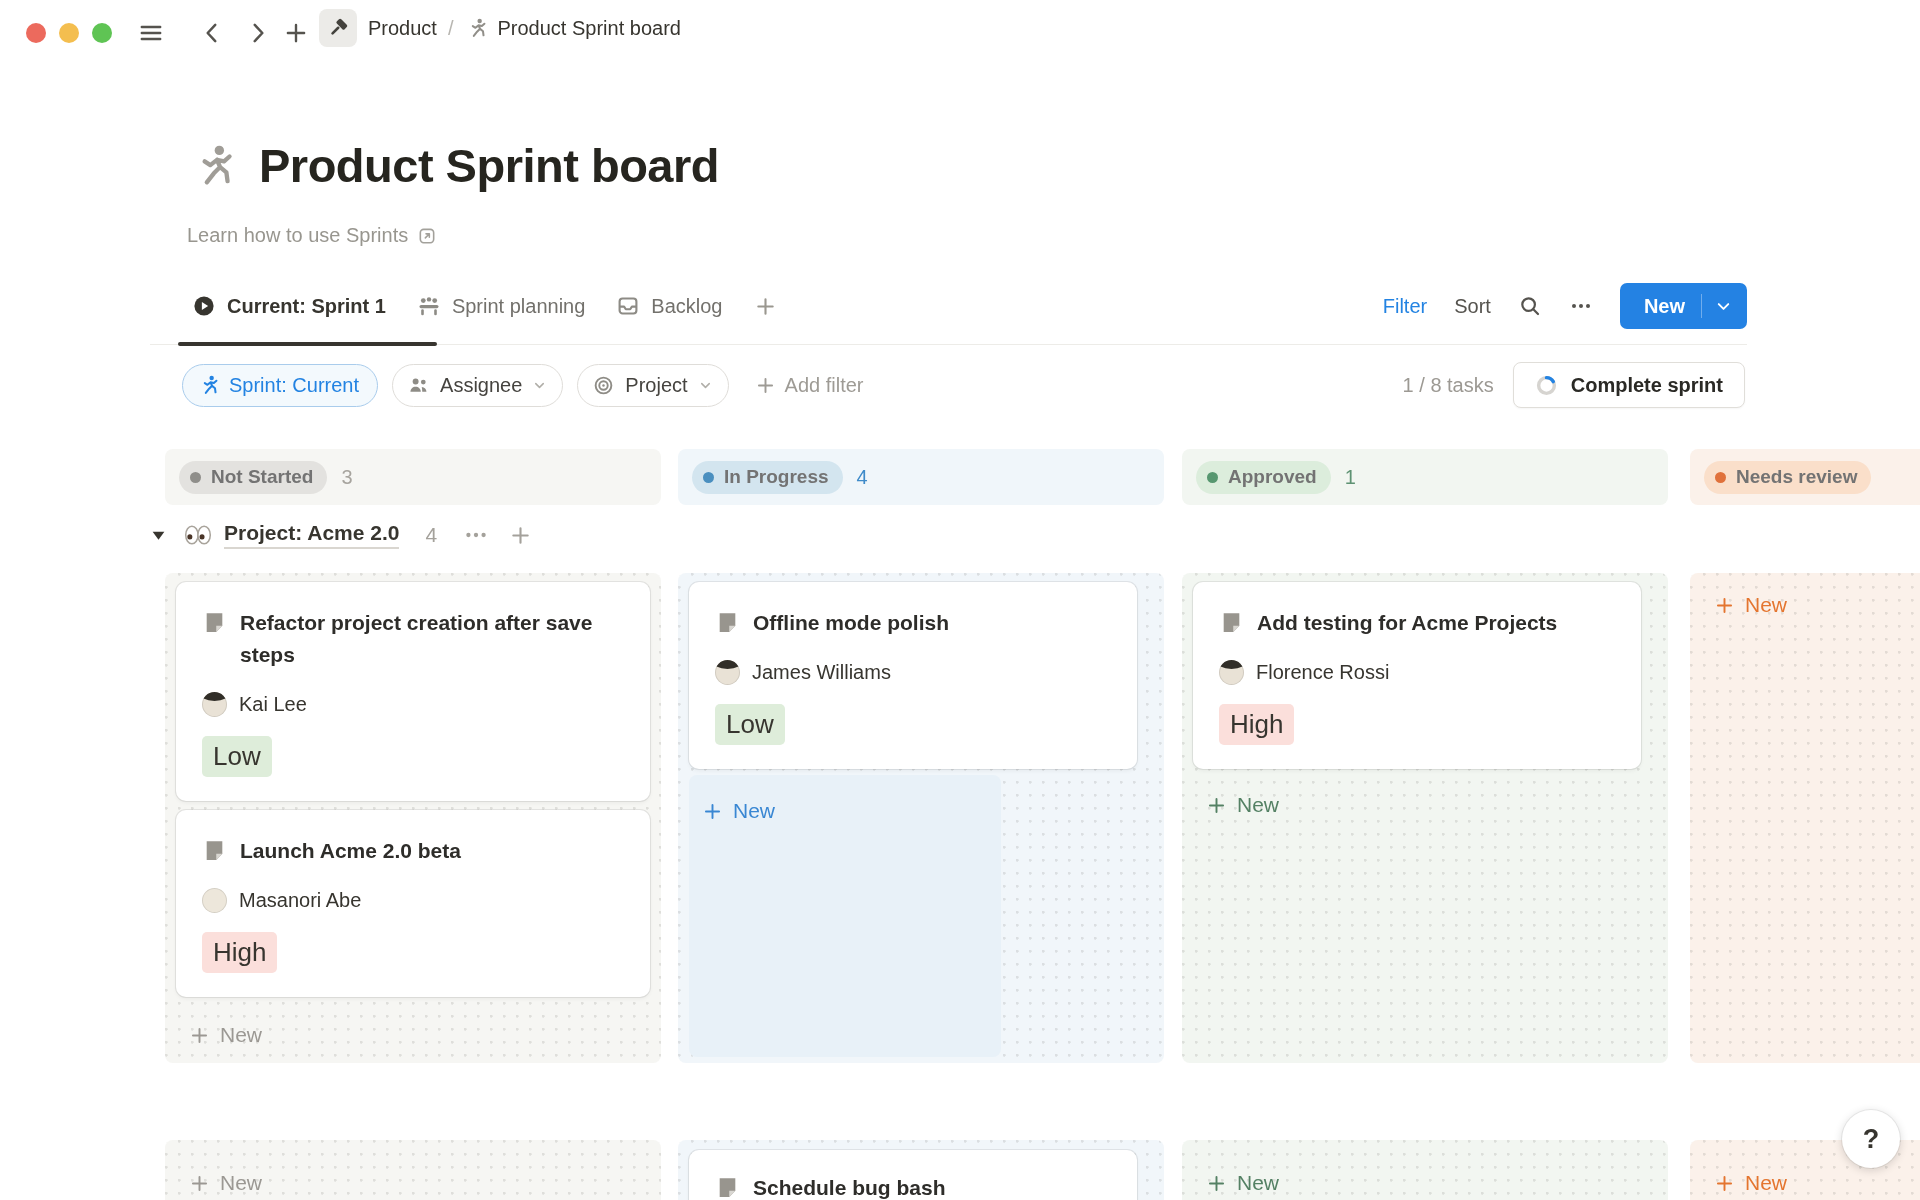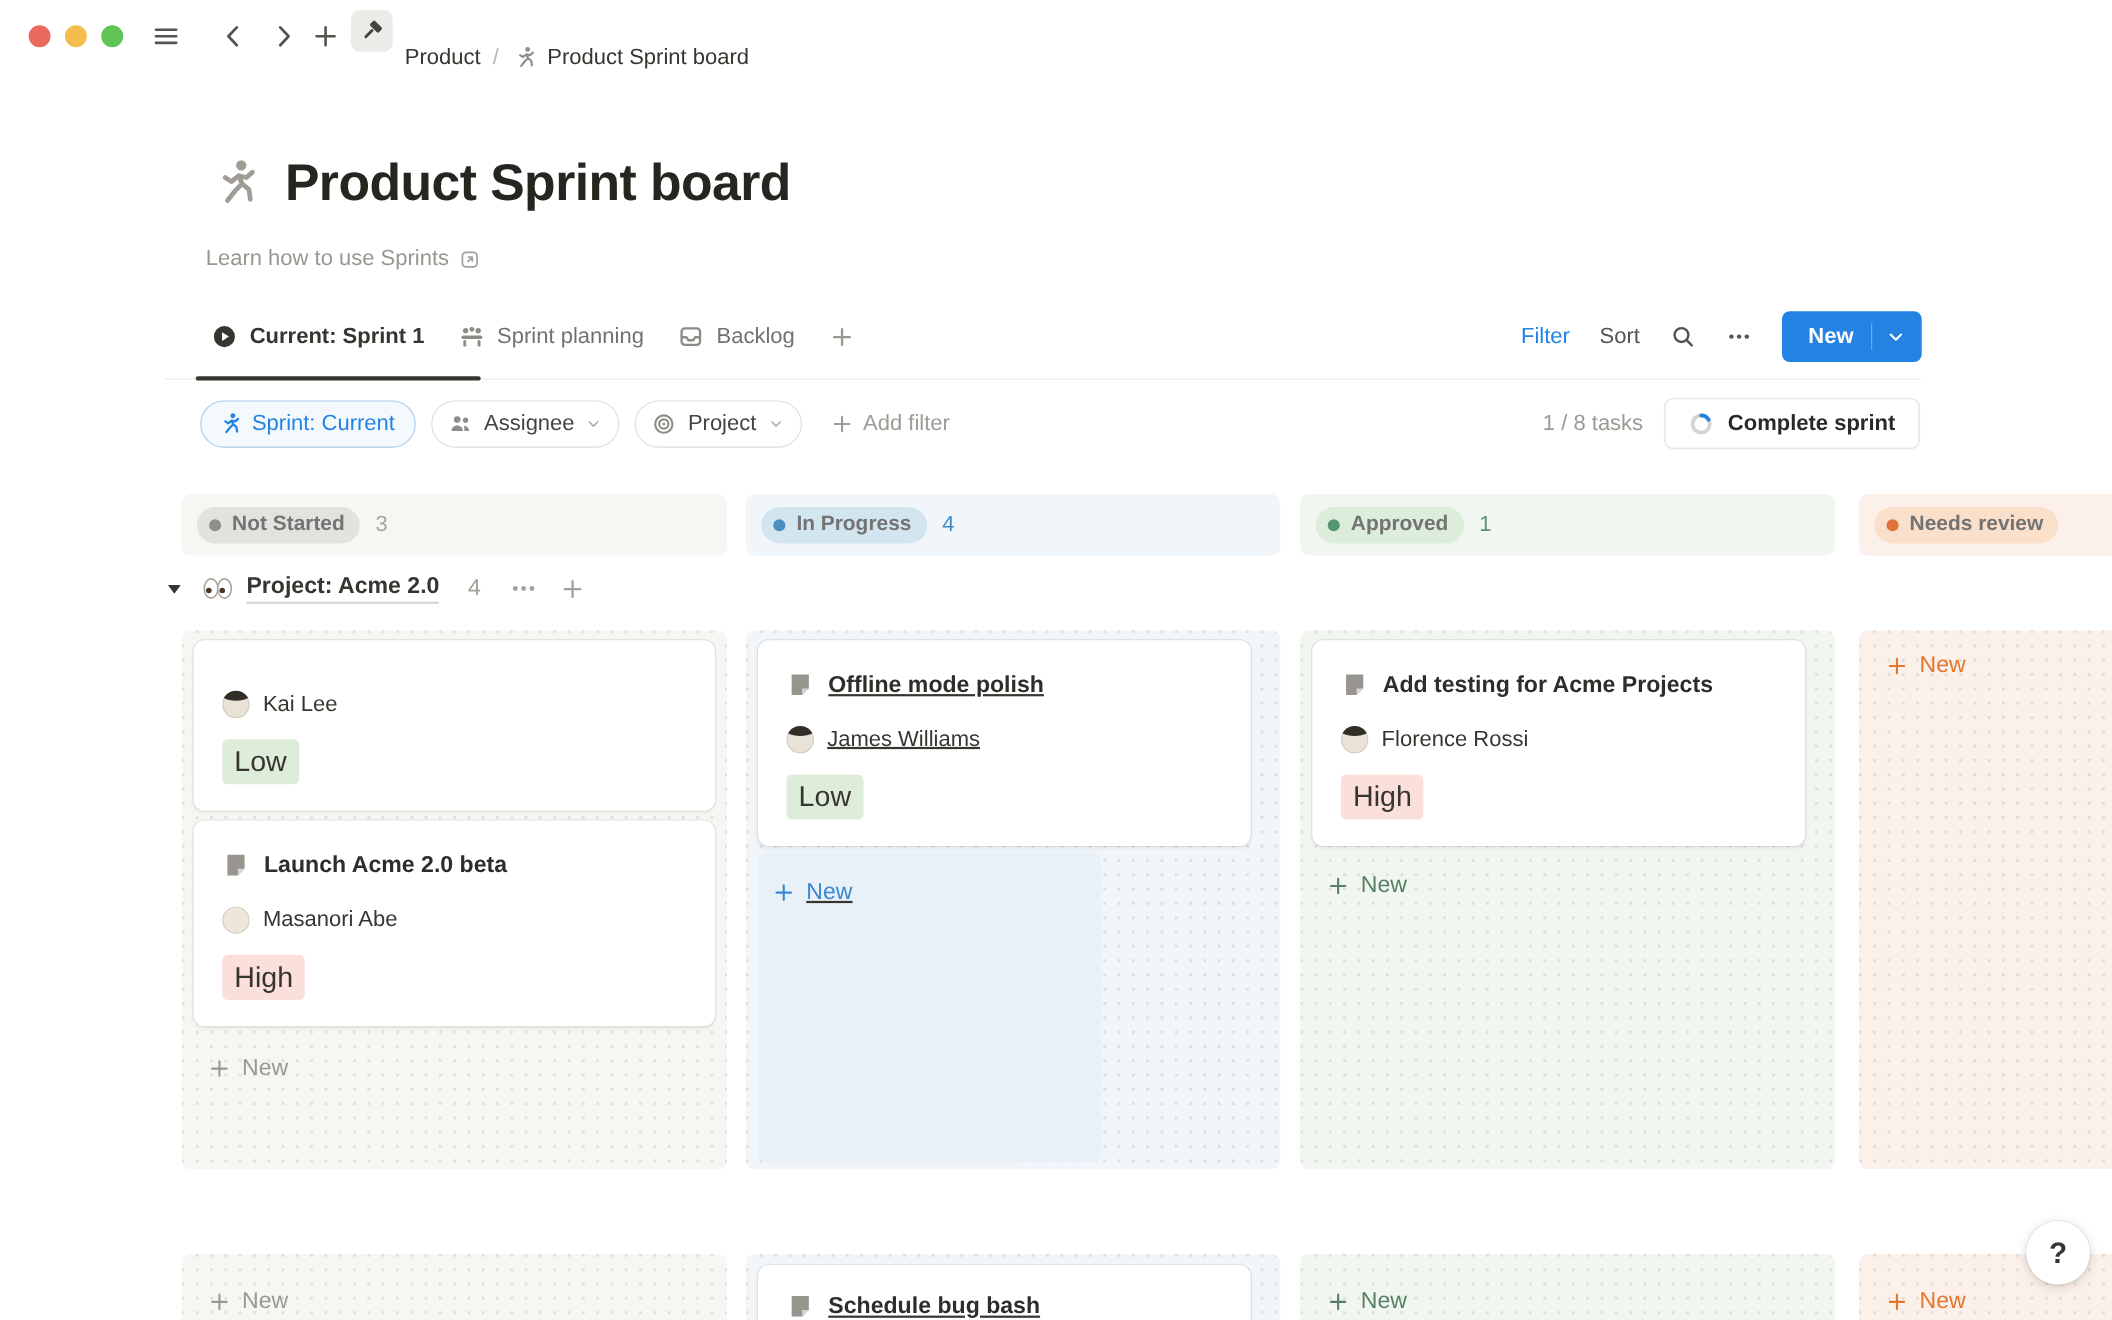--- a/index.html
+++ b/index.html
@@ -12,21 +12,21 @@
   .topbar { position:absolute; left:0; top:0; width:1920px; height:56px; background:#fff; }
   .lights { position:absolute; left:26px; top:23px; display:flex; gap:13px; }
   .light { width:20px; height:20px; border-radius:50%; }
   .light.red { background:#EC6A5D; } .light.yellow { background:#F4BE4F; } .light.green { background:#5FC454; }
   .tb-ic { position:absolute; top:20px; color:#55534E; }
   .tb-ic svg { width:26px; height:26px; }
   .hamburger { left:138px; }
   .nav-back { left:199px; } .nav-fwd { left:245px; } .nav-plus { left:283px; }
   .ws-chip { position:absolute; left:319px; top:9px; width:38px; height:38px; border-radius:8px; background:#ECEBE8; display:flex; align-items:center; justify-content:center; color:#44423D; }
   .ws-chip svg { width:24px; height:24px; }
-  .crumbs { position:absolute; left:368px; top:0; height:56px; display:flex; align-items:center; gap:11px; font-size:20px;margin-top:24px; }
+  .crumbs { position:absolute; left:368px; top:0; height:56px; display:flex; align-items:center; gap:11px; font-size:20px; }
   .crumb-root, .crumb-page { color:#37352F; }
   .crumb-sep { color:#B8B6B1; }
   .crumb-ic { color:#918F89; } .crumb-ic svg { width:22px; height:22px; }
   .top-right { position:absolute; right:28px; top:0; height:56px; display:flex; align-items:center; gap:34px; color:#4E4C47; }
   .top-right .share { font-size:20px; color:#37352F; }
   .top-right svg { width:25px; height:25px; }
 
   
   .titlerow { position:absolute; left:188px; top:138px; display:flex; align-items:center; gap:24px; }
   .title-ic { color:#A09D97; } .title-ic svg { width:47px; height:47px; }
@@ -93,21 +93,21 @@
   .gcount { font-size:21px; color:#A4A19B; margin-right:26px; }
   .gdots { color:#A4A19B; margin-right:20px; } .gdots svg { width:26px; height:26px; }
   .gplus { color:#A4A19B; } .gplus svg { width:23px; height:23px; }
 
   .colbody { position:absolute; border-radius:8px;
     background-image: radial-gradient(circle at 1.2px 1.2px, rgba(55,53,47,0.12) 1.2px, transparent 1.7px);
     background-size:13px 13px; }
   .row1 { top:573px; height:490px; }
   .row2 { top:1140px; height:120px; }
   .cb1 { left:165px; width:496px; background-color:#F6F6F3; }
-  .cb2 { left:678px; width:486px; background-color:#F1F6FA;text-decoration:underline; }
+  .cb2 { left:678px; width:486px; background-color:#F1F6FA; }
   .cb3 { left:1182px; width:486px; background-color:#F2F6F1; }
   .cb4 { left:1690px; width:280px; background-color:#FBF1EA; }
 
   .card { background:#fff; border-radius:10px; box-shadow:0 0 0 1px rgba(15,15,15,0.08), 0 2px 4px rgba(15,15,15,0.05); padding:25px 26px 24px; }
   .cb1 .card { margin:9px 11px 0 11px; }
   .cb2 .card, .cb3 .card { margin:9px 27px 0 11px; }
   .card-title { display:flex; gap:13px; font-size:21px; font-weight:700; color:#2E2D2A; line-height:32px; }
   .card-title .pg { flex:none; margin-top:3px; } .card-title .pg svg { width:25px; height:25px; }
   .meta { display:flex; align-items:center; gap:12px; margin-top:21px; font-size:20px; color:#37352F; }
   .avatar { width:25px; height:25px; border-radius:50%; position:relative; overflow:hidden; flex:none; background:#E9E2D6; box-shadow:inset 0 0 0 1px rgba(0,0,0,0.10); }
@@ -443,20 +443,28 @@
       </span>
     <span class="gplus">
         <svg>
           <use href="#i-plus"></use>
         </svg>
       </span>
   </div>
 
   <div class="colbody cb1 row1">
     <div class="card">
+      <div class="card-title">
+        <span class="pg">
+            <svg>
+              <use href="#i-page"></use>
+            </svg>
+          </span>
+        <span>Refactor project creation after save steps</span>
+      </div>
       <div class="meta">
         <span class="avatar hair"></span>
         <span>Kai Lee</span>
       </div>
       <span class="badge low">Low</span>
     </div>
     <div class="card">
       <div class="card-title">
         <span class="pg">
             <svg>

